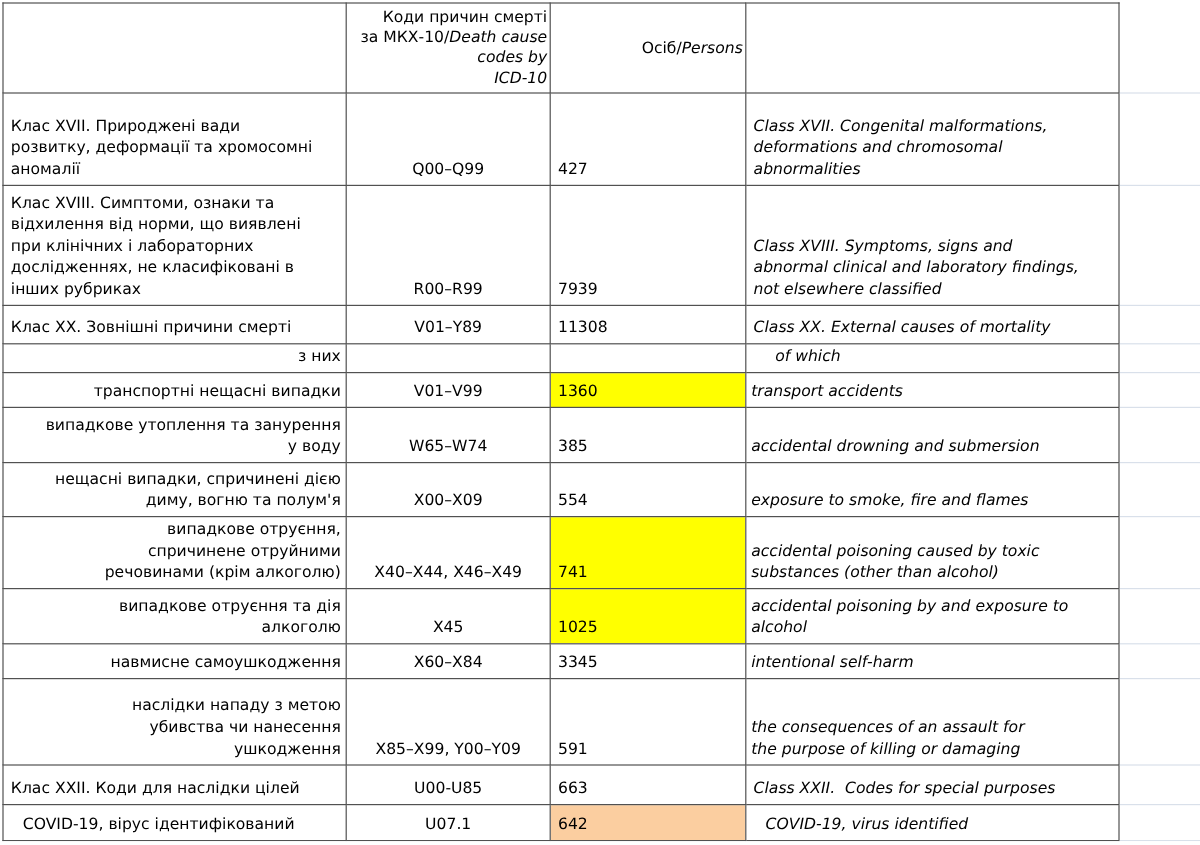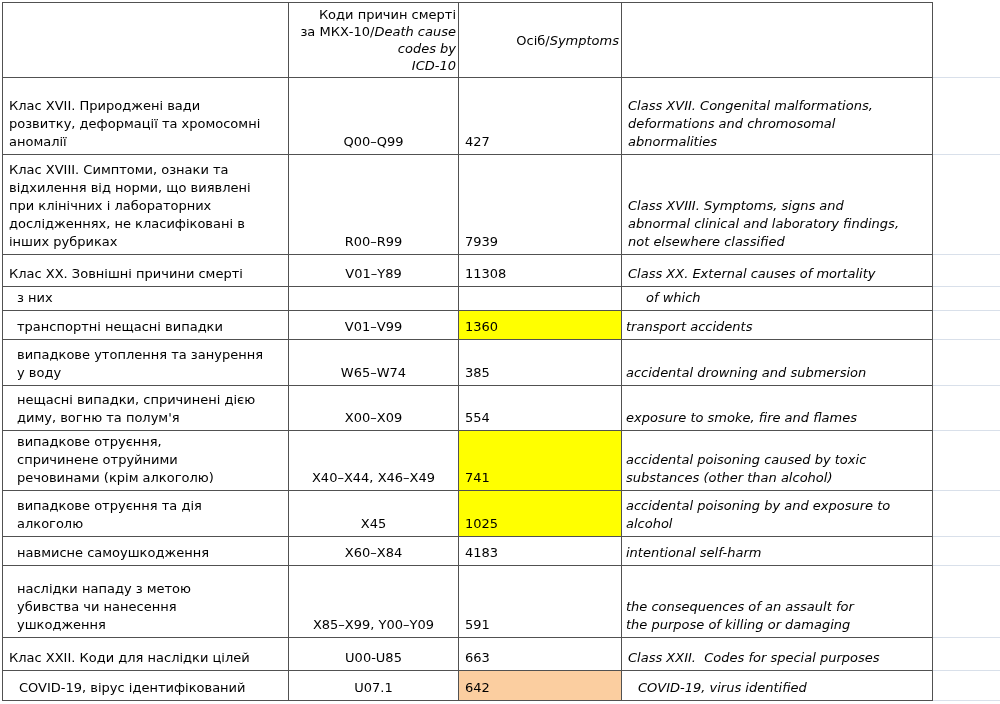--- a/index.html
+++ b/index.html
@@ -5,21 +5,21 @@
   html,body{margin:0;padding:0;background:#ffffff;width:1000px;height:704px;overflow:hidden;
     font-family:"DejaVu Sans","Liberation Sans",sans-serif;}
   table{border-collapse:collapse;table-layout:fixed;width:1000px;margin:2px 0 0 2px;}
   td{vertical-align:bottom;overflow:hidden;border:1px solid #515151;background:#fff;
      font-size:13px;line-height:18px;color:#000;padding:2px 4px 3px 6px;white-space:pre-wrap;}
   td.filler{border:none;border-bottom:1px solid #d9e0ea;background:#fff;}
   tr.hdr td{vertical-align:middle;text-align:right;line-height:17px;padding:2px;}
   td.code{text-align:center;padding-left:2px;padding-right:2px;}
   td.num{text-align:left;padding-right:5px;}
   td.en, .it{font-style:italic;}
-  td.ind{padding-left:14px;}
+  td.ind{padding-left:14px;text-align:right;}
   td.ind-d{padding-left:4px;}
   td.of-which{padding-left:24px;}
   td.covid-a{padding-left:16px;margin-top:38px;}
   td.covid-d{padding-left:16px;}
   .hl-yellow{background:#FFFF00 !important;}
   .hl-orange{background:#FBCEA0 !important;}
   tr.h75{height:75px}  tr.h77{height:77px}  tr.h100{height:100px} tr.h32{height:32px}
   tr.h24{height:24px}  tr.h29a{height:29px} tr.h46a{height:46px}  tr.h45{height:45px}
   tr.h59{height:59px}  tr.h46b{height:46px} tr.h29b{height:29px}  tr.h72{height:72px}
   tr.h33{height:33px}  tr.h30{height:30px}
@@ -36,21 +36,21 @@
     <col style="width:311px">
       <col style="width:70px">
   </colgroup>
 
   <tbody>
       <tr class="hdr h75">
     <td></td>
     <td><span>Коди причин смерті
 за МКХ-10/</span><span class="it">Death cause codes by
 ICD-10</span></td>
-    <td><span>Осіб/</span><span class="it">Symptoms</span></td>
+    <td><span>Осіб/</span><span class="it">Persons</span></td>
     <td></td>
     <td class="filler"></td>
   </tr>
 
   <tr class="h77">
     <td>Клас XVII. Природжені вади
 розвитку, деформації та хромосомні
 аномалії</td>
     <td class="code">Q00–Q99</td>
     <td class="num">427</td>
@@ -133,21 +133,21 @@
     <td class="code">X45</td>
     <td class="num hl-yellow">1025</td>
     <td class="en ind-d">accidental poisoning by and exposure to
 alcohol</td>
     <td class="filler"></td>
   </tr>
 
   <tr class="h29b">
     <td class="ind">навмисне самоушкодження</td>
     <td class="code">X60–X84</td>
-    <td class="num">4183</td>
+    <td class="num">3345</td>
     <td class="en ind-d">intentional self-harm</td>
     <td class="filler"></td>
   </tr>
 
   <tr class="h72">
     <td class="ind">наслідки нападу з метою
 убивства чи нанесення
 ушкодження</td>
     <td class="code">X85–X99, Y00–Y09</td>
     <td class="num">591</td>

